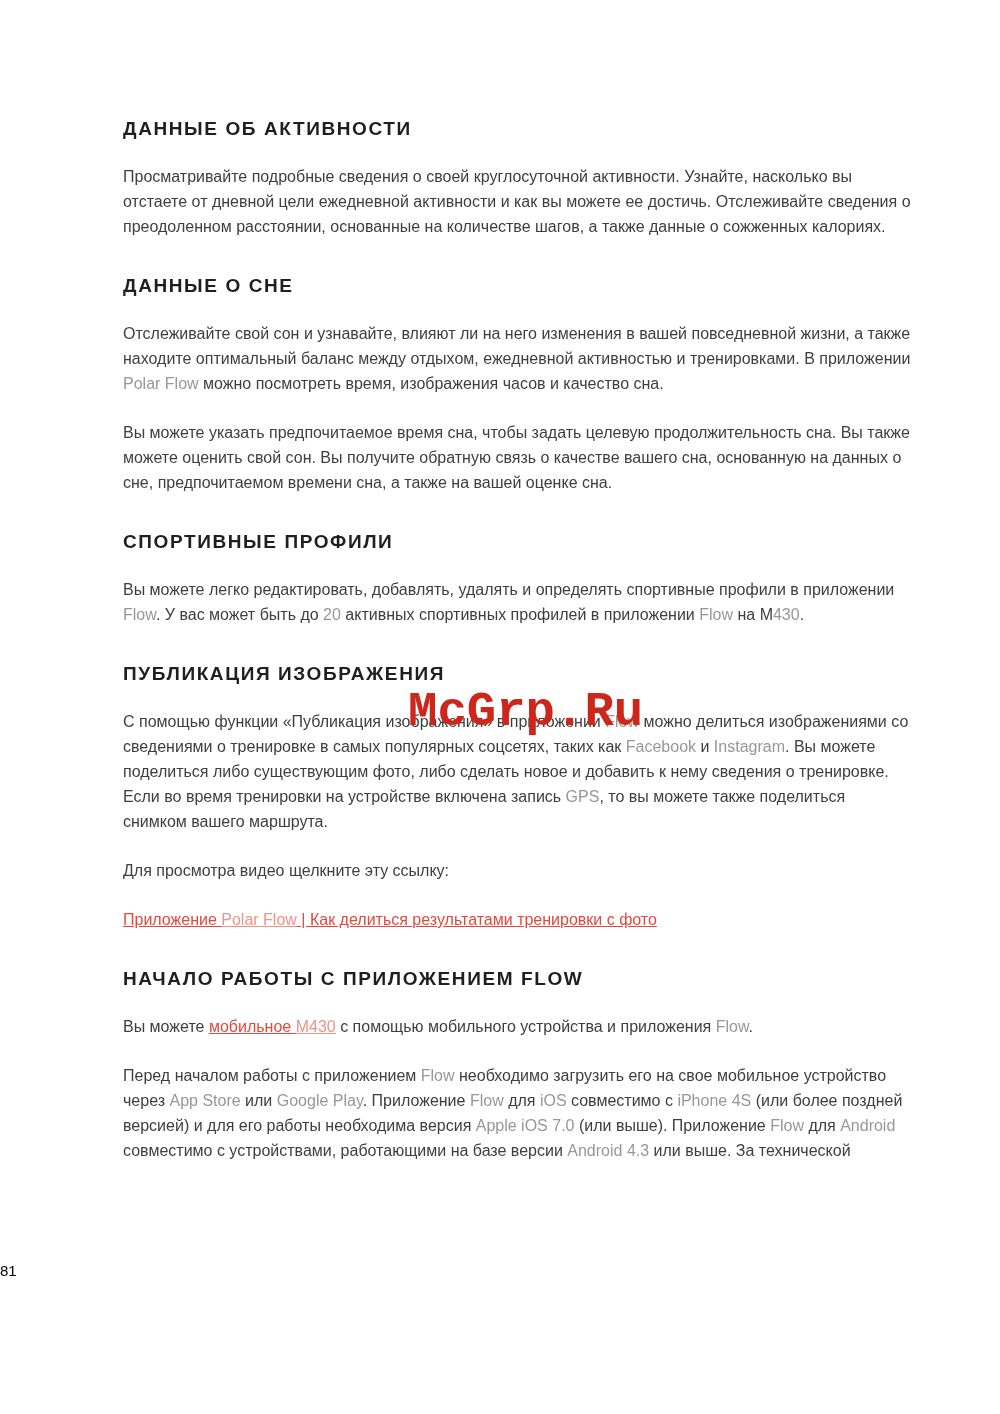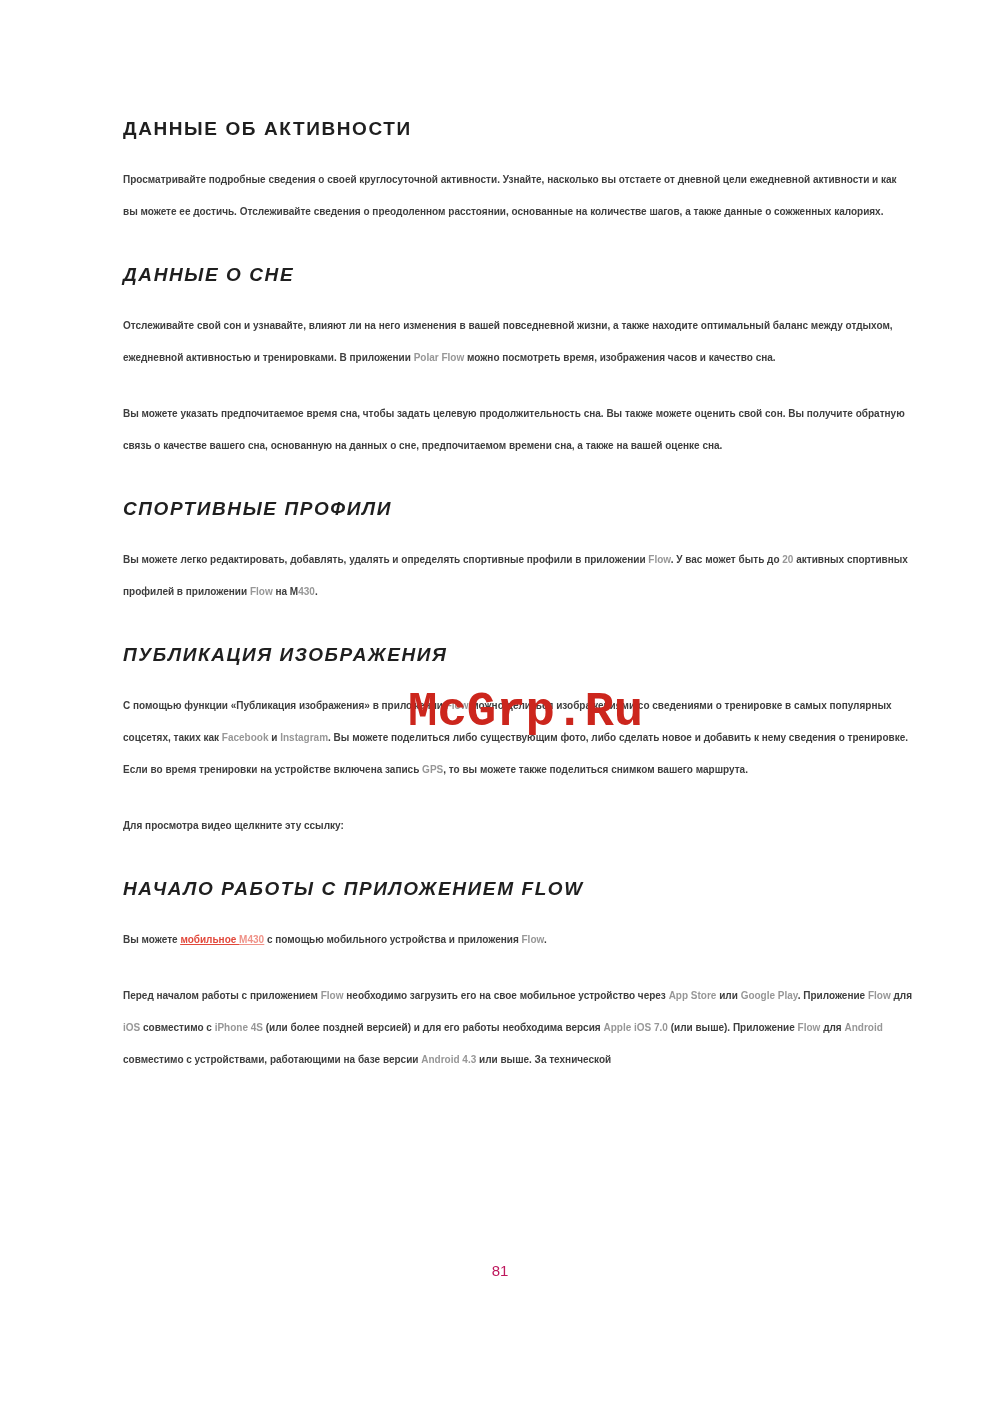--- a/index.html
+++ b/index.html
@@ -19,27 +19,26 @@
     top: 118px;
     width: 790px;
   }
   h2.sec-heading {
     font-size: 19px;
     font-weight: bold;
     letter-spacing: 1.6px;
     color: #1f1f1f;
     margin: 0 0 24px 0;
   }
-  .sec-heading.spaced { margin-top: 36px; font-style: italic; }
+  .sec-heading.spaced { margin-top: 36px; }
   p.body-p {
-    font-size: 10px;
-    line-height: 32px;
+    font-size: 16px;
+    line-height: 25px;
     color: #3e3e3e;
     margin: 0 0 24px 0;
-    font-weight: bold;
   }
   .muted { color: #979797; }
   .link-line { margin-bottom: 30px; }
   a.red-link, .red-link {
     color: #e2493c;
     text-decoration: underline;
     cursor: pointer;
   }
   .red-link-muted {
     color: #ef9288;
@@ -55,23 +54,23 @@
     font-size: 49px;
     color: #cc261d;
     white-space: nowrap;
     pointer-events: none;
   }
   .page-number {
     position: absolute;
     left: 0;
     top: 1262px;
     width: 100%;
-    text-align: center;
+    text-align: left;
     font-size: 15px;
-    color: #be185d;
+    color: #000000;
   }
 </style>
 </head>
 <body>
 
 <div class="page">
   <div class="content">
 
     <h2 class="sec-heading">ДАННЫЕ ОБ АКТИВНОСТИ</h2>
     <p class="body-p">Просматривайте подробные сведения о своей круглосуточной активности. Узнайте, насколько вы отстаете от дневной цели ежедневной активности и как вы можете ее достичь. Отслеживайте сведения о преодоленном расстоянии, основанные на количестве шагов, а также данные о сожженных калориях.</p>
@@ -79,20 +78,21 @@
     <h2 class="sec-heading spaced">ДАННЫЕ О СНЕ</h2>
     <p class="body-p"><span>Отслеживайте свой сон и узнавайте, влияют ли на него изменения в вашей повседневной жизни, а также находите оптимальный баланс между отдыхом, ежедневной активностью и тренировками. В приложении </span><span class="muted">Polar Flow</span><span> можно посмотреть время, изображения часов и качество сна.</span></p>
     <p class="body-p">Вы можете указать предпочитаемое время сна, чтобы задать целевую продолжительность сна. Вы также можете оценить свой сон. Вы получите обратную связь о качестве вашего сна, основанную на данных о сне, предпочитаемом времени сна, а также на вашей оценке сна.</p>
 
     <h2 class="sec-heading spaced">СПОРТИВНЫЕ ПРОФИЛИ</h2>
     <p class="body-p"><span>Вы можете легко редактировать, добавлять, удалять и определять спортивные профили в приложении </span><span class="muted">Flow</span><span>. У вас может быть до </span><span class="muted">20</span><span> активных спортивных профилей в приложении </span><span class="muted">Flow</span><span> на М</span><span class="muted">430</span><span>.</span></p>
 
     <h2 class="sec-heading spaced">ПУБЛИКАЦИЯ ИЗОБРАЖЕНИЯ</h2>
     <p class="body-p"><span>С помощью функции «Публикация изображения» в приложении </span><span class="muted">Flow</span><span> можно делиться изображениями со сведениями о тренировке в самых популярных соцсетях, таких как </span><span class="muted">Facebook</span><span> и </span><span class="muted">Instagram</span><span>. Вы можете поделиться либо существующим фото, либо сделать новое и добавить к нему сведения о тренировке. Если во время тренировки на устройстве включена запись </span><span class="muted">GPS</span><span>, то вы можете также поделиться снимком вашего маршрута.</span></p>
     <p class="body-p">Для просмотра видео щелкните эту ссылку:</p>
+    <p class="body-p link-line"><a class="red-link"><span class="red-link">Приложение </span><span class="red-link-muted">Polar Flow</span><span class="red-link"> | Как делиться результатами тренировки с фото</span></a></p>
 
     <h2 class="sec-heading spaced">НАЧАЛО РАБОТЫ С ПРИЛОЖЕНИЕМ FLOW</h2>
     <p class="body-p"><span>Вы можете </span><a class="red-link"><span class="red-link">мобильное </span><span class="red-link-muted">М430</span></a><span> с помощью мобильного устройства и приложения </span><span class="muted">Flow</span><span>.</span></p>
     <p class="body-p"><span>Перед началом работы с приложением </span><span class="muted">Flow</span><span> необходимо загрузить его на свое мобильное устройство через </span><span class="muted">App Store</span><span> или </span><span class="muted">Google Play</span><span>. Приложение </span><span class="muted">Flow</span><span> для </span><span class="muted">iOS</span><span> совместимо с </span><span class="muted">iPhone 4S</span><span> (или более поздней версией) и для его работы необходима версия </span><span class="muted">Apple iOS 7.0</span><span> (или выше). Приложение </span><span class="muted">Flow</span><span> для </span><span class="muted">Android</span><span> совместимо с устройствами, работающими на базе версии </span><span class="muted">Android 4.3</span><span> или выше. За технической</span></p>
 
   </div>
 
   <div class="watermark">McGrp.Ru</div>
 
   <div class="page-number">81</div>

